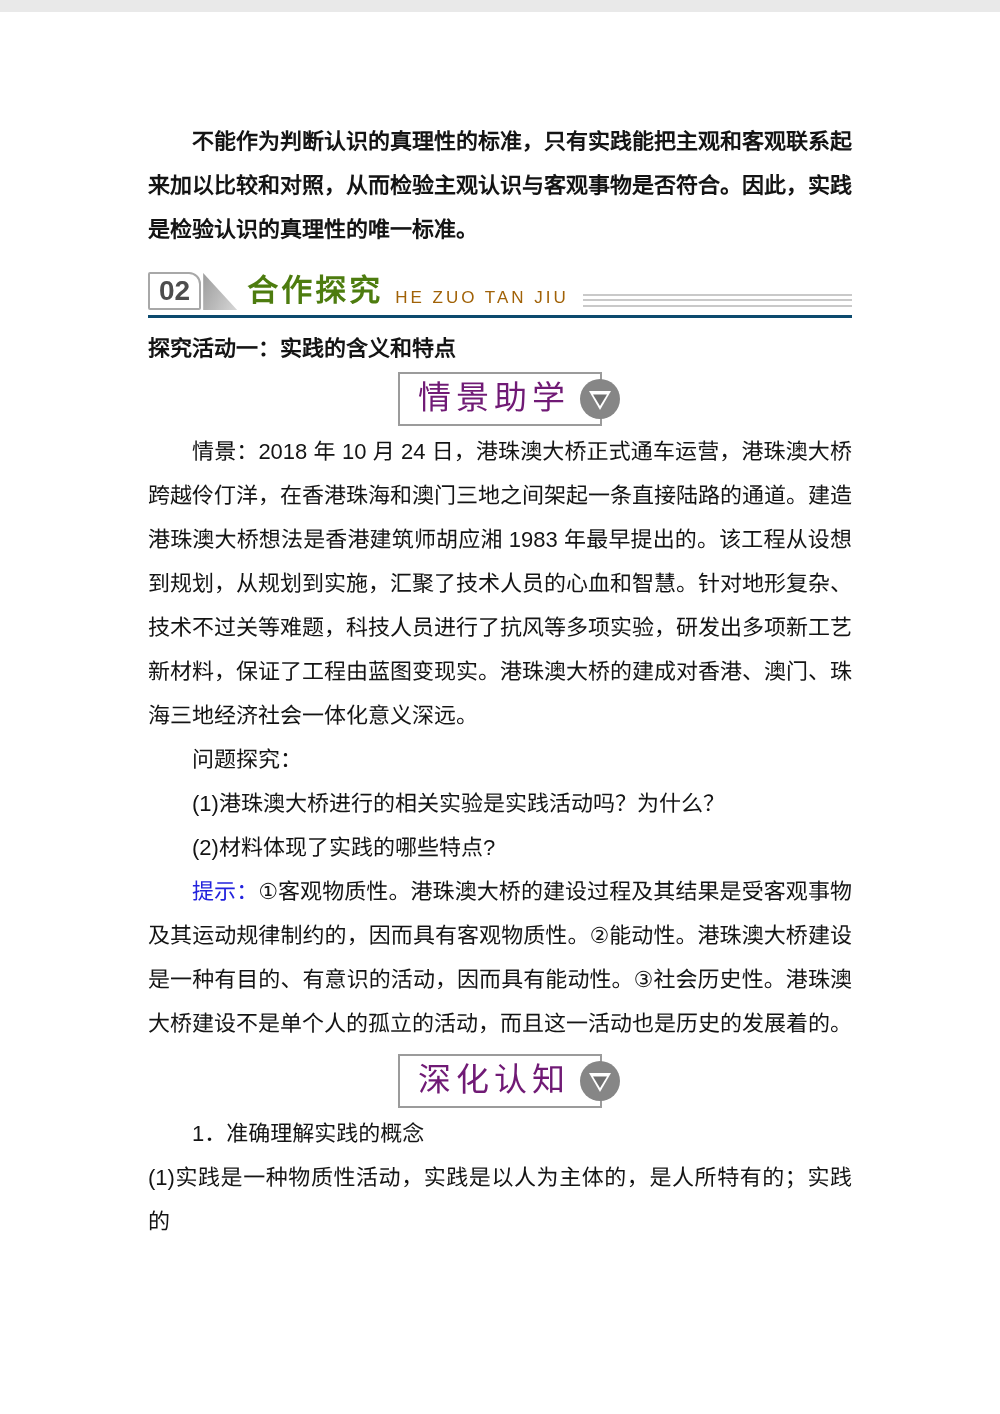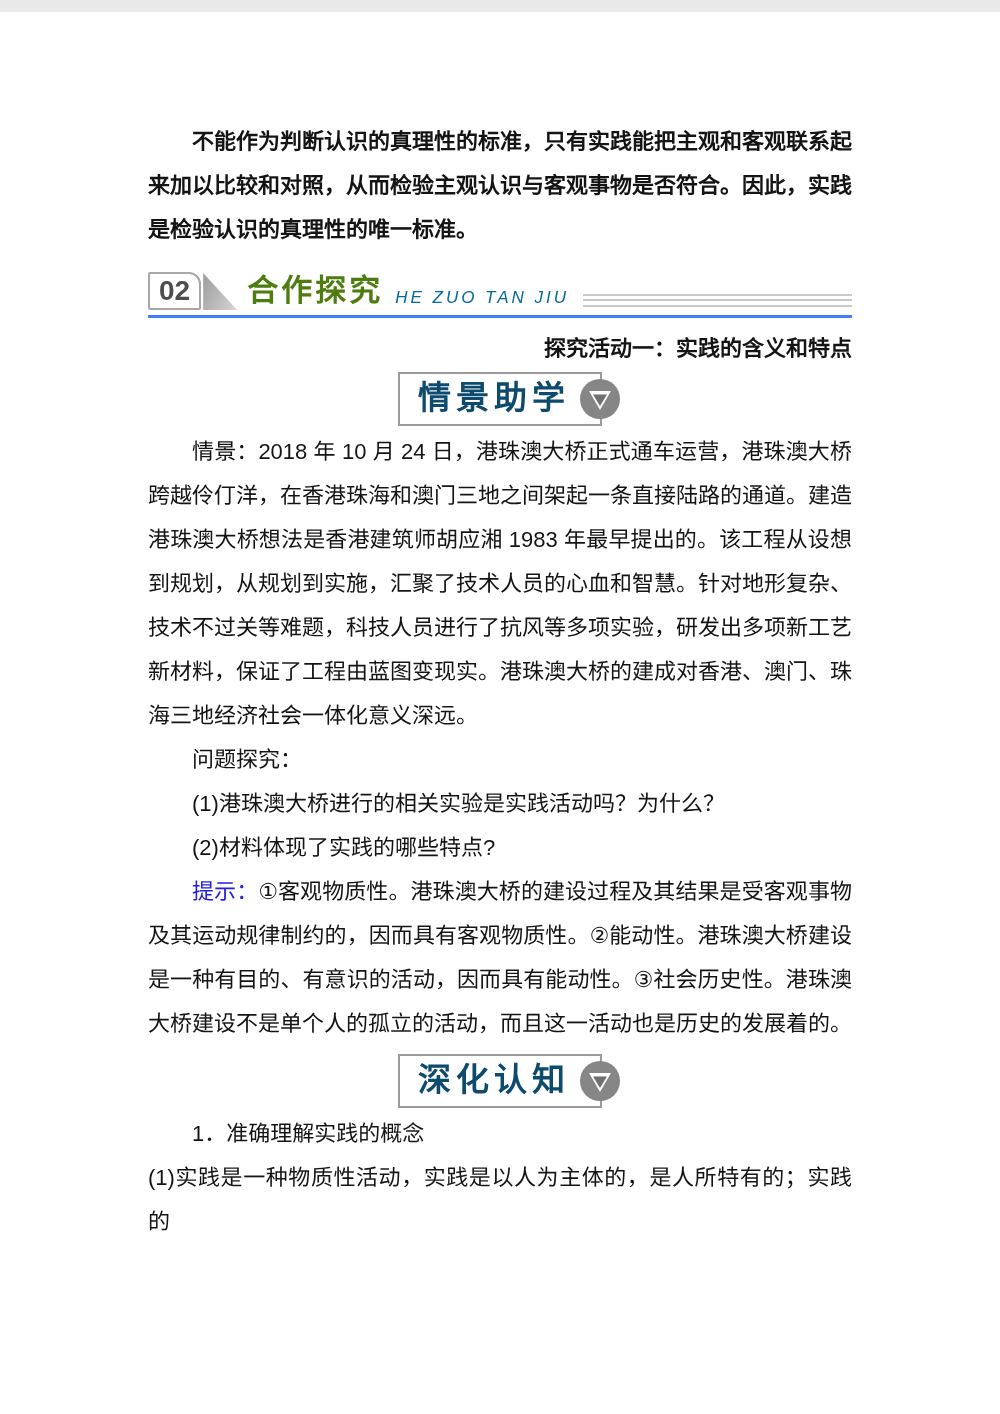--- a/index.html
+++ b/index.html
@@ -21,21 +21,21 @@
     margin:0;
     word-break:break-all;
   }
   .indent { text-indent:2em; }
   .intro-para { font-weight:bold; }
 
   
   .sec-header {
     display:flex;
     align-items:flex-end;
-    border-bottom:3px solid #3b82f6;
+    border-bottom:3px solid #0c4a6e;
     padding-bottom:5px;
     margin-top:14px;
     height:44px;
     text-align:right;
   }
   .num-box {
     border:2px solid #a8a8a8;
     border-radius:2px 12px 2px 2px;
     color:#4d4d4d;
     font-weight:bold;
@@ -56,60 +56,59 @@
     font-size:31px;
     font-weight:bold;
     color:#4d7c0f;
     letter-spacing:3px;
     margin-right:12px;
     line-height:38px;
     flex:0 0 auto;
     font-family:"Liberation Serif","DejaVu Serif",serif;
   }
   .sec-sub {
-    color:#0369a1;
+    color:#a16207;
     font-size:17px;
     letter-spacing:3px;
     line-height:24px;
     margin-right:14px;
     white-space:nowrap;
     flex:0 0 auto;
-    font-style:italic;
   }
   .stripes {
     flex:1 1 auto;
     height:13px;
     margin-bottom:3px;
     background:repeating-linear-gradient(to bottom,#c9c9c9 0,#c9c9c9 2px,transparent 2px,transparent 5.5px);
   }
 
   
   .activity-title {
-    text-align:right;
+    text-align:left;
     font-weight:bold;
     font-size:22px;
     line-height:30px;
     margin:16px 0 8px 0;
   }
 
   
   .tag-wrap { text-align:center; margin:8px 0 4px 0; line-height:0; }
   .tag-box {
     position:relative;
     display:inline-block;
     border:2px solid #9b9b9b;
     background:#fff;
     padding:4px 30px 6px 18px;
   }
   .tag-title {
     font-size:33px;
-    font-weight:bold;
+    font-weight:normal;
     line-height:40px;
     letter-spacing:5px;
-    color:#0c4a6e;
+    color:#701a75;
     font-family:"Liberation Serif","DejaVu Serif",serif;
   }
   .tag-icon {
     position:absolute;
     right:-21px;
     top:50%;
     transform:translateY(-50%);
     width:42px; height:42px;
     line-height:0;
   }

